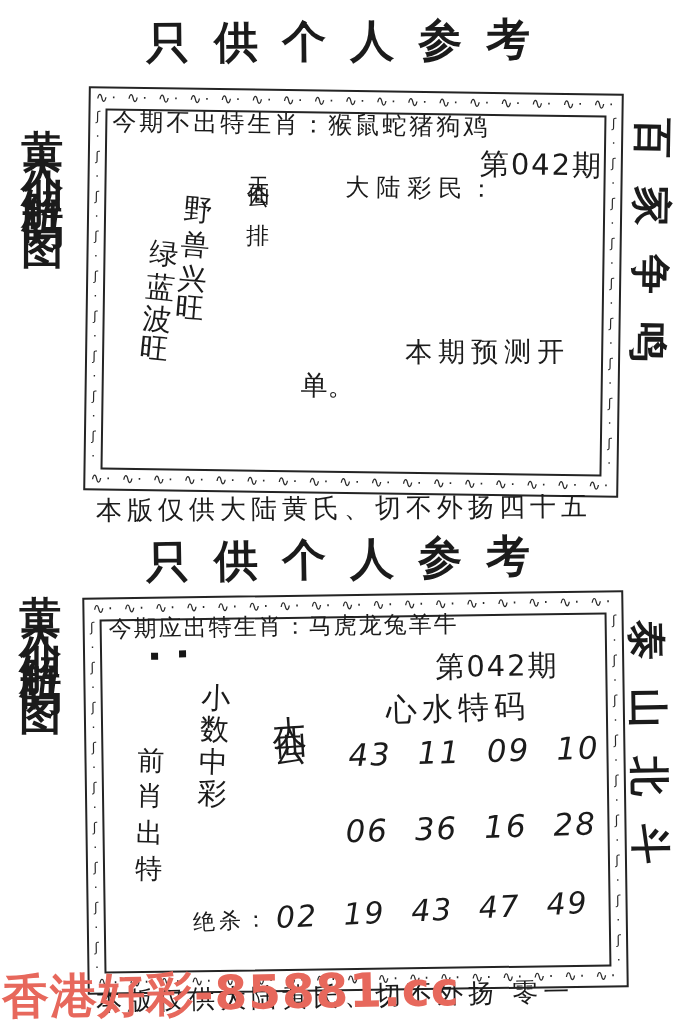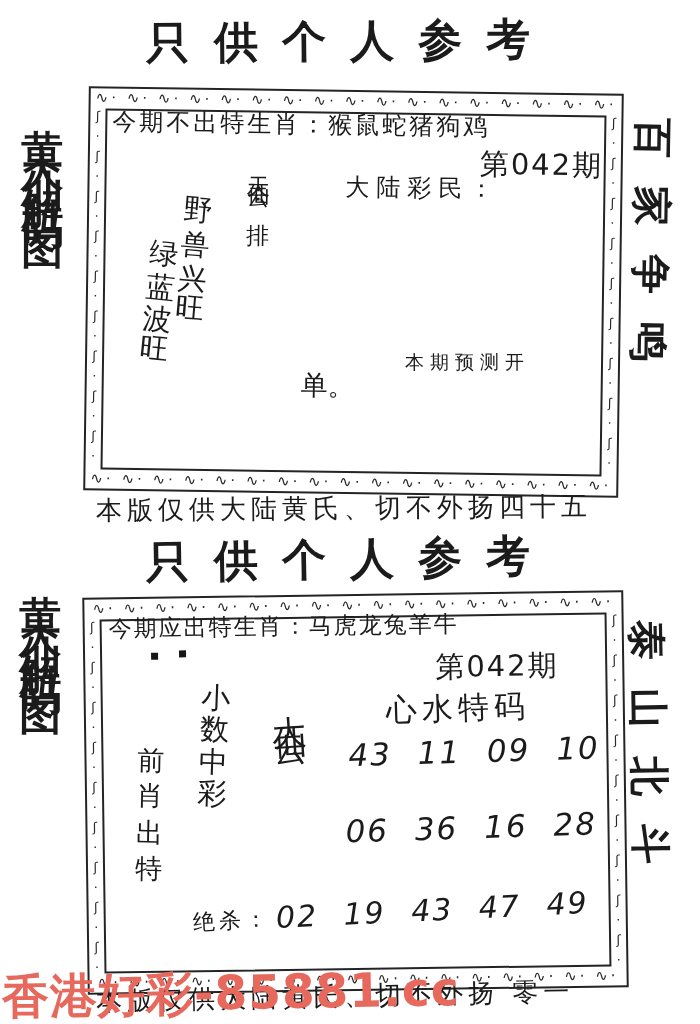--- a/index.html
+++ b/index.html
@@ -58,21 +58,21 @@
 
     <div class="content">
       <div class="abs hw" style="left:22px;top:20px;font-size:24px;letter-spacing:3px;">今期不出特生肖：猴鼠蛇猪狗鸡</div>
       <div class="abs hw" style="left:390px;top:54px;font-size:29px;letter-spacing:2px;">第042期</div>
 
       <div class="abs hw vtext" style="left:156px;top:68px;font-size:23px;letter-spacing:6px;">天仙云：排</div>
       <div class="abs hw vtext" style="left:90px;top:84px;font-size:29px;letter-spacing:33px;transform:rotate(4deg);">野兽兴旺</div>
       <div class="abs hw vtext" style="left:56px;top:128px;font-size:29px;letter-spacing:32px;transform:rotate(5deg);">绿蓝波旺</div>
 
       <div class="abs hw" style="left:256px;top:82px;font-size:24px;letter-spacing:7px;">大陆彩民：</div>
-      <div class="abs hw" style="left:318px;top:242px;font-size:19px;letter-spacing:6px;transform:rotate(-1deg);margin-top:16px;">本期预测开</div>
+      <div class="abs hw" style="left:318px;top:242px;font-size:27px;letter-spacing:6px;transform:rotate(-1deg);">本期预测开</div>
       <div class="abs hw" style="left:214px;top:278px;font-size:27px;">单。</div>
     </div>
   </div>
 
   <div class="abs hw footerline" style="left:96px;top:494px;transform:rotate(-0.5deg);">本版仅供大陆黄氏、切不外扬四十五</div>
 
   <div class="abs hw title" style="top:534px;left:0;transform:rotate(-1deg);">只供个人参考</div>
 
   <div class="frame" style="left:85px;top:594px;width:537px;height:393px;transform:rotate(-0.8deg);">
     <div class="band band-h band-top">∿· ∿· ∿· ∿· ∿· ∿· ∿· ∿· ∿· ∿· ∿· ∿· ∿· ∿· ∿· ∿· ∿· ∿· ∿· ∿·</div>

